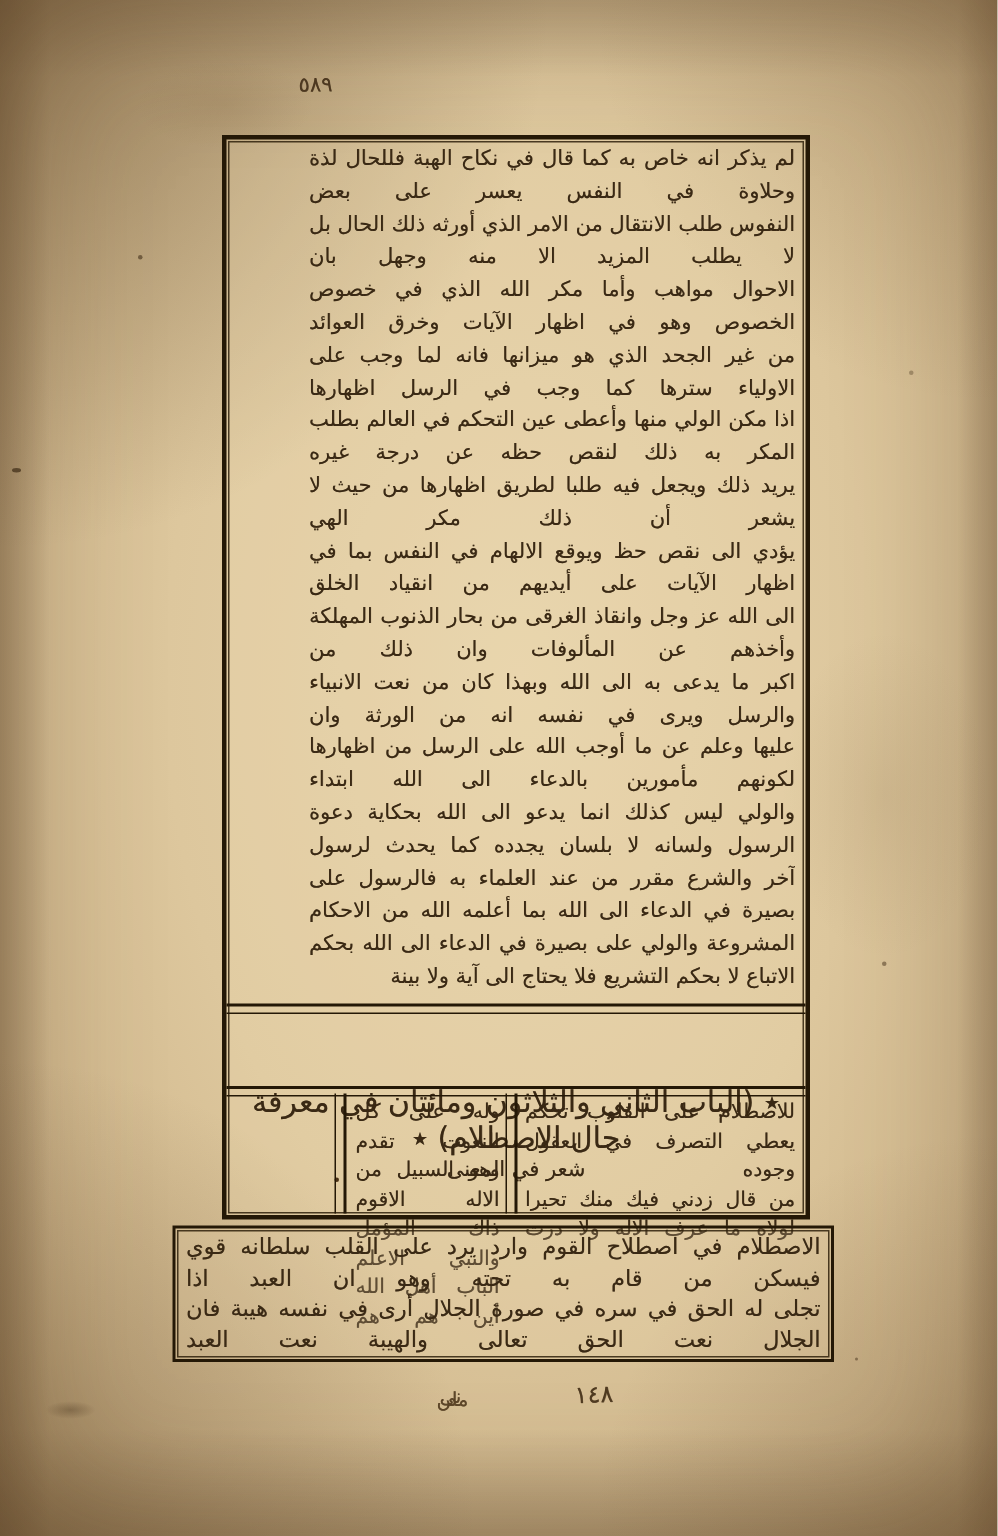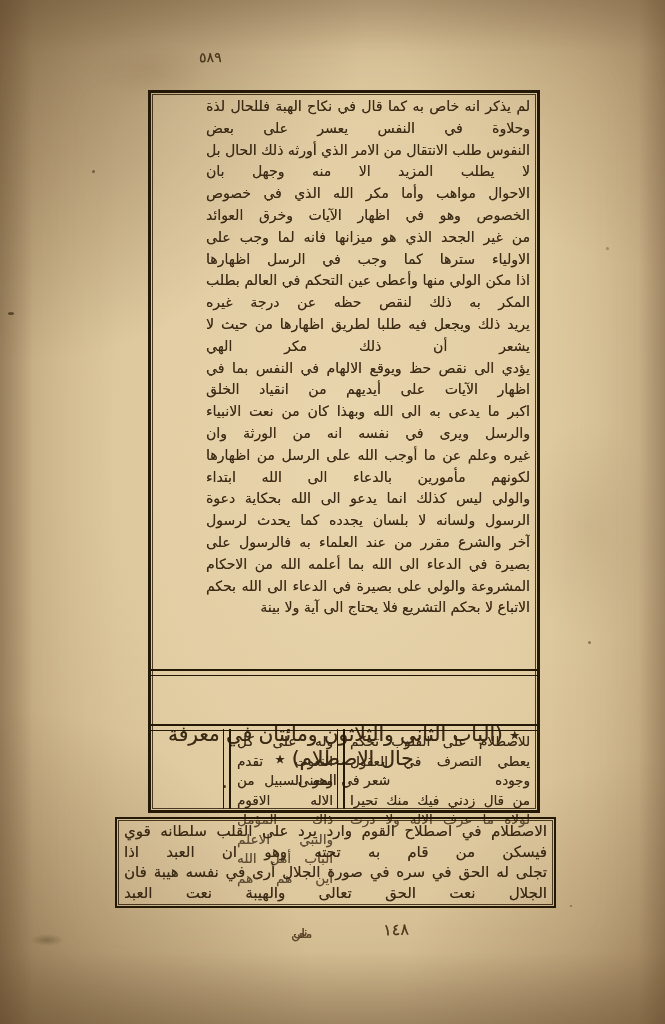--- a/index.html
+++ b/index.html
@@ -107,22 +107,23 @@
     <div class="inner-rule"></div>
 
     <div class="main-lines arabic">
         <div>لم يذكر انه خاص به كما قال في نكاح الهبة فللحال لذة وحلاوة في النفس يعسر على بعض</div>
         <div>النفوس طلب الانتقال من الامر الذي أورثه ذلك الحال بل لا يطلب المزيد الا منه وجهل بان</div>
         <div>الاحوال مواهب وأما مكر الله الذي في خصوص الخصوص وهو في اظهار الآيات وخرق العوائد</div>
         <div>من غير الجحد الذي هو ميزانها فانه لما وجب على الاولياء سترها كما وجب في الرسل اظهارها</div>
         <div>اذا مكن الولي منها وأعطى عين التحكم في العالم بطلب المكر به ذلك لنقص حظه عن درجة غيره</div>
         <div>يريد ذلك ويجعل فيه طلبا لطريق اظهارها من حيث لا يشعر أن ذلك مكر الهي</div>
         <div>يؤدي الى نقص حظ ويوقع الالهام في النفس بما في اظهار الآيات على أيديهم من انقياد الخلق</div>
+        <div>الى الله عز وجل وانقاذ الغرقى من بحار الذنوب المهلكة وأخذهم عن المألوفات وان ذلك من</div>
         <div>اكبر ما يدعى به الى الله وبهذا كان من نعت الانبياء والرسل ويرى في نفسه انه من الورثة وان</div>
-        <div>غيره وعلم عن ما أوجب الله على الرسل من اظهارها لكونهم مأمورين بالدعاء الى الله ابتداء</div>
+        <div>عليها وعلم عن ما أوجب الله على الرسل من اظهارها لكونهم مأمورين بالدعاء الى الله ابتداء</div>
         <div>والولي ليس كذلك انما يدعو الى الله بحكاية دعوة الرسول ولسانه لا بلسان يجدده كما يحدث لرسول</div>
         <div>آخر والشرع مقرر من عند العلماء به فالرسول على بصيرة في الدعاء الى الله بما أعلمه الله من الاحكام</div>
         <div>المشروعة والولي على بصيرة في الدعاء الى الله بحكم الاتباع لا بحكم التشريع فلا يحتاج الى آية ولا بينة</div>
       </div>
 
     <div class="hrule hr1"></div>
 
     <div class="heading-area arabic">
       <div class="chapter">٭ (الباب الثاني والثلاثون ومائتان في معرفة حال الاصطلام) ٭</div>
       <div class="subheading">شعر في المعنى</div>

